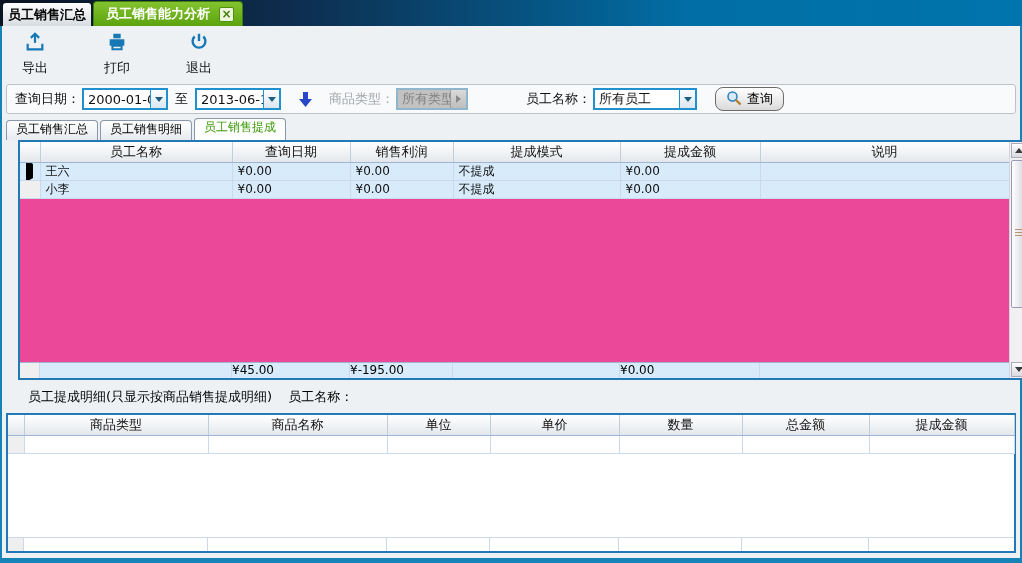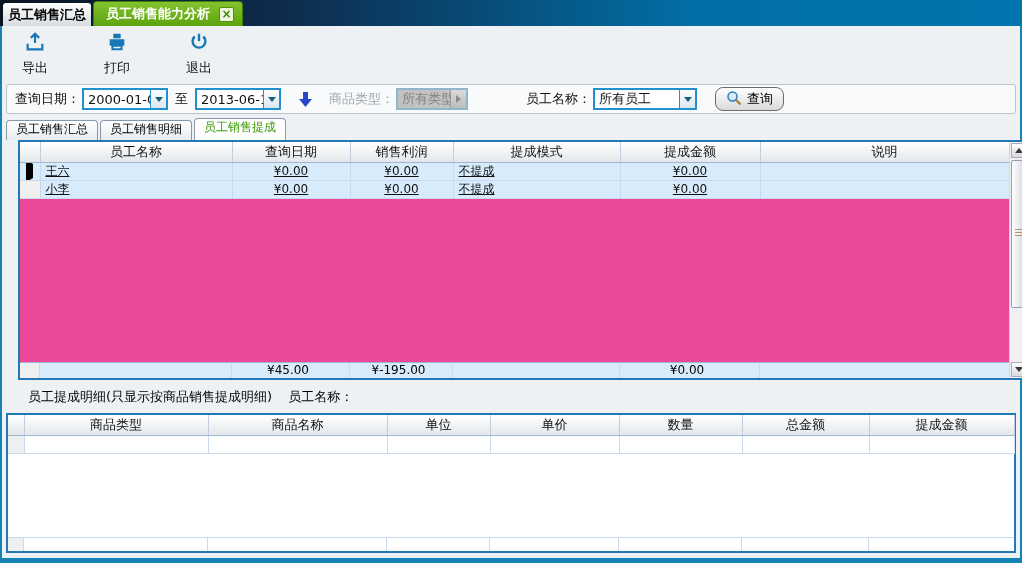--- a/index.html
+++ b/index.html
@@ -62,24 +62,24 @@
     border:2px solid #2279B5; background:#ec4899; }
   .lower-grid { position:absolute; top:387px; left:4px; width:1010px; height:140px;
     border:2px solid #2279B5; background:#FFF; }
   table.grid { border-collapse:collapse; table-layout:fixed; }
   table.grid th { height:20px; background:linear-gradient(#FFFFFF,#E3E7EB);
     border-right:1px solid #C2CEDE; border-bottom:1px solid #9FB6D2;
     font-weight:normal; font-size:13px; color:#111; padding:0; white-space:nowrap; overflow:hidden; }
   table.grid td { height:18px; font-size:12px; color:#111; padding:0 5px;
     border-right:1px solid #CBD9EF; border-bottom:1px solid #CBD9EF;
     white-space:nowrap; overflow:hidden; }
-  tr.alt td { background:#D8EBFB;text-decoration:underline; }
+  tr.alt td { background:#D8EBFB; }
   td.sel, th.sel { background:#EFEFEF; padding:0; text-align:center; }
   tr.alt td.sel { background:#D8EBFB; }
-  .num { text-align:center; }
+  .num { text-align:left; }
   .row-arrow { width:0; height:0; border-left:7px solid #000;
     border-top:4px solid transparent; border-bottom:4px solid transparent; margin:0 auto; }
 
   .totals { position:absolute; left:0; bottom:0; width:989px; height:16px;
     background:#D8EBFB; border-top:1px solid #9FB6D2; display:flex; font-size:12px; align-items:center; }
   .totals span { display:block; height:100%; line-height:15px; border-right:1px solid #CBD9EF; }
 
   
   .vscroll { position:absolute; top:0; right:0; width:17px; height:236px;
     background:#F2F0F3; border-left:1px solid #D4D4DC; }

